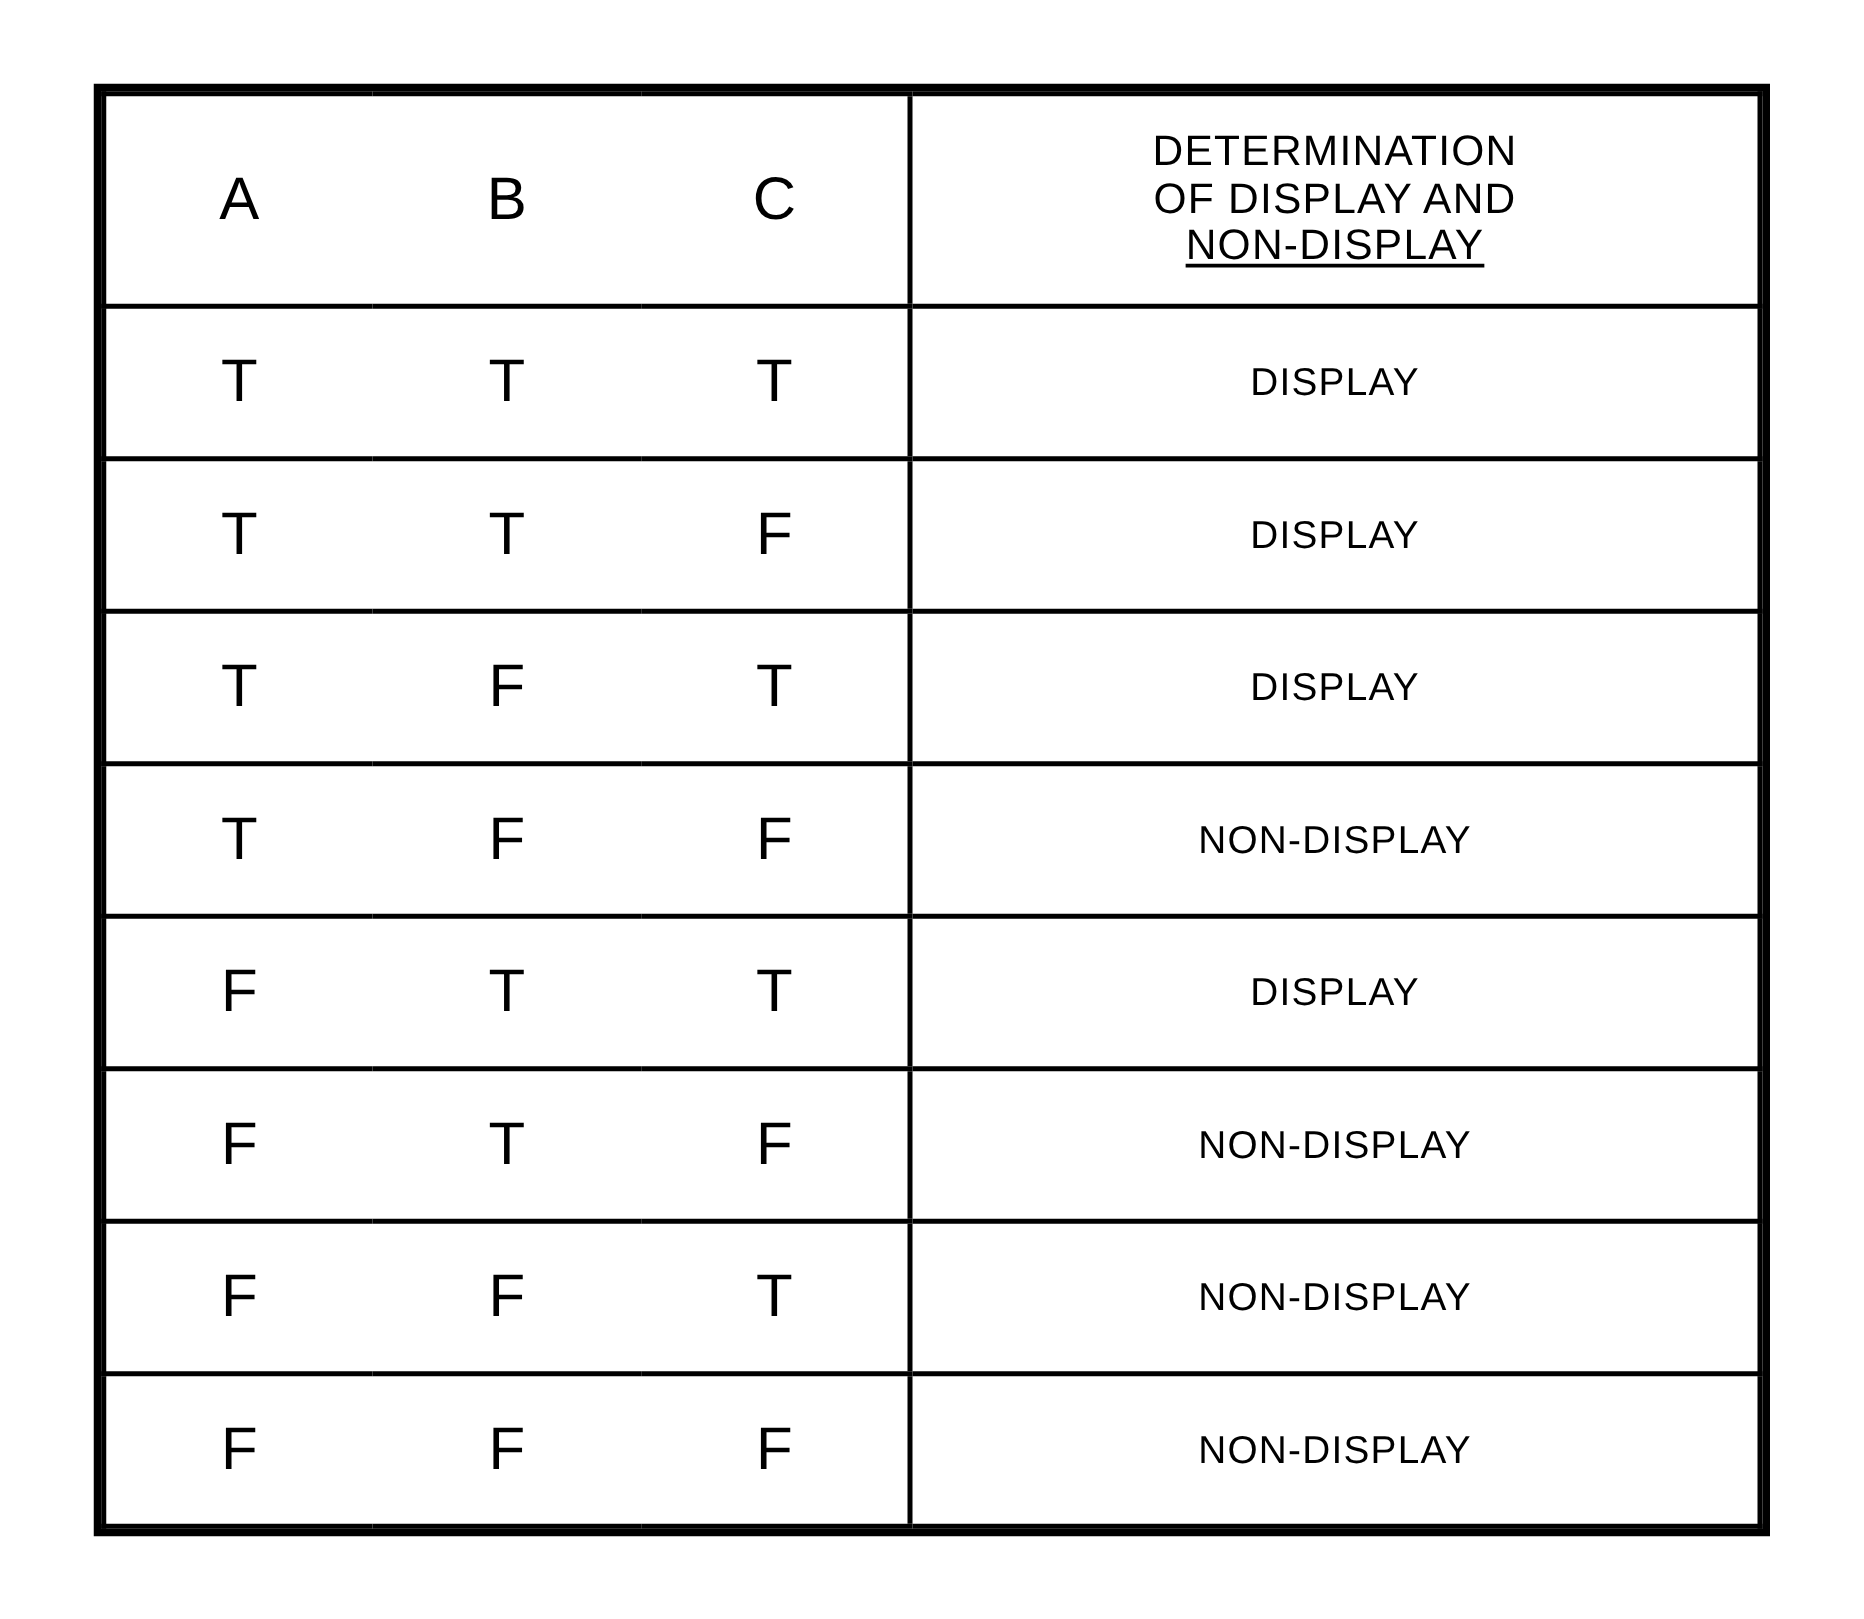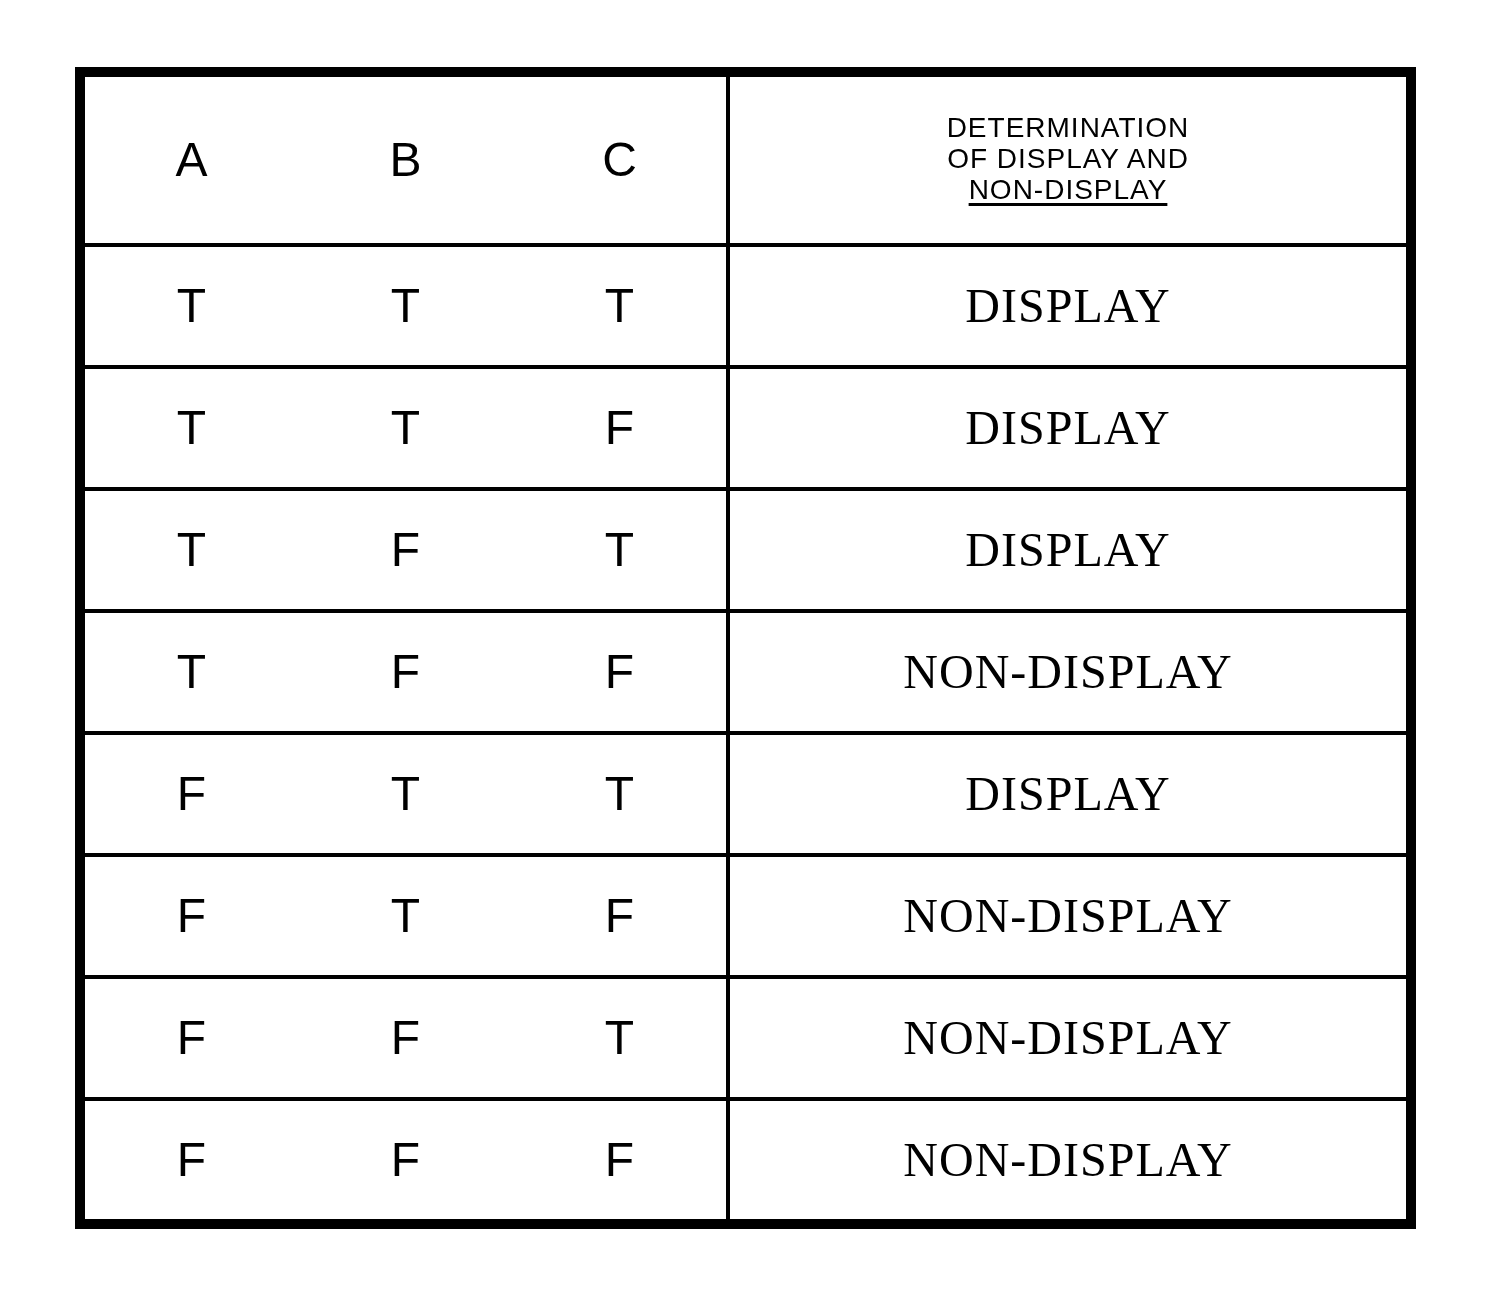--- a/index.html
+++ b/index.html
@@ -41,21 +41,21 @@
     }
     .sub-header-cell.mid {
       border-left: none;
       border-right: none;
     }
     .sub-header-cell.last {
       border-left: none;
     }
     .det-header {
       width: 680px;
-      font-size: 28px;
+      font-size: 34px;
       line-height: 1.1;
       letter-spacing: 1px;
     }
     .det-header .underline {
       text-decoration: underline;
       text-decoration-thickness: 3px;
       text-underline-offset: 4px;
     }
     .data-row td {
       height: 122px;
@@ -65,23 +65,22 @@
       border-right: none;
     }
     .data-row td.sub.mid {
       border-left: none;
       border-right: none;
     }
     .data-row td.sub.last {
       border-left: none;
     }
     .data-row td.det {
-      font-size: 48px;
+      font-size: 31px;
       letter-spacing: 1px;
-      font-family: Liberation Serif, serif;
     }
   </style>
 </head>
 <body>
 
 <div class="table-wrap">
   <table>
     <thead>
       <tr class="header-row">
         <th class="sub-header-cell">A</th>

